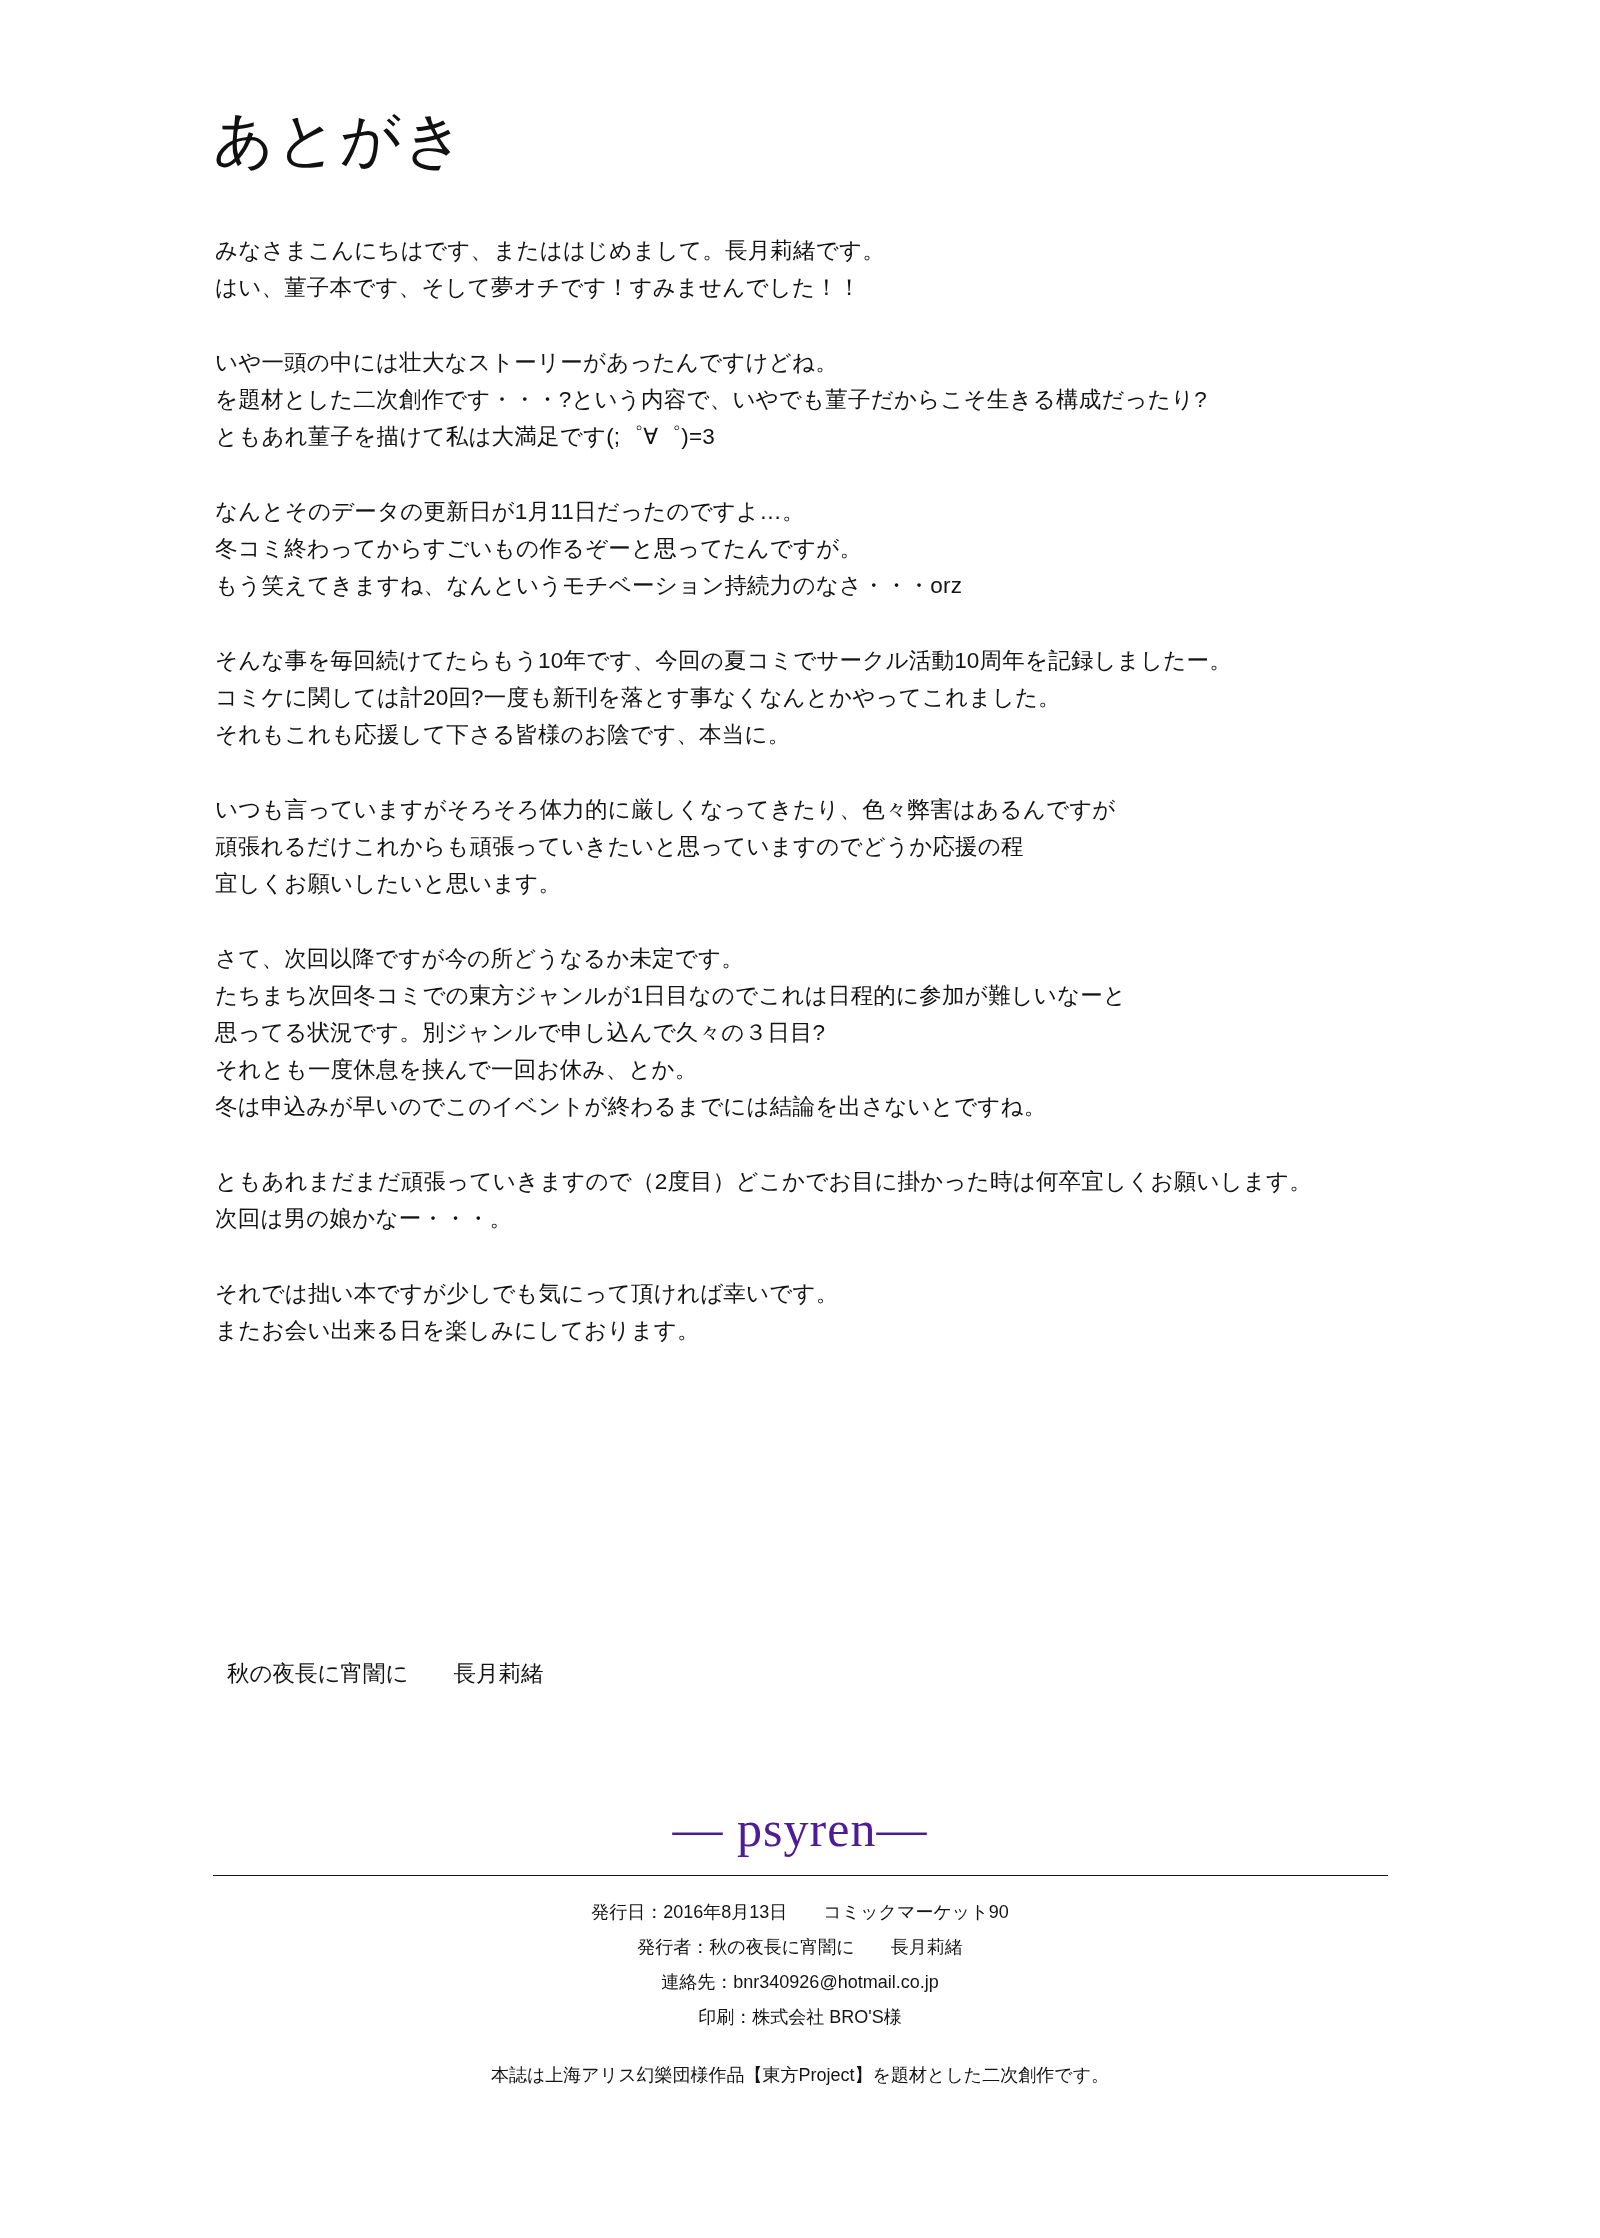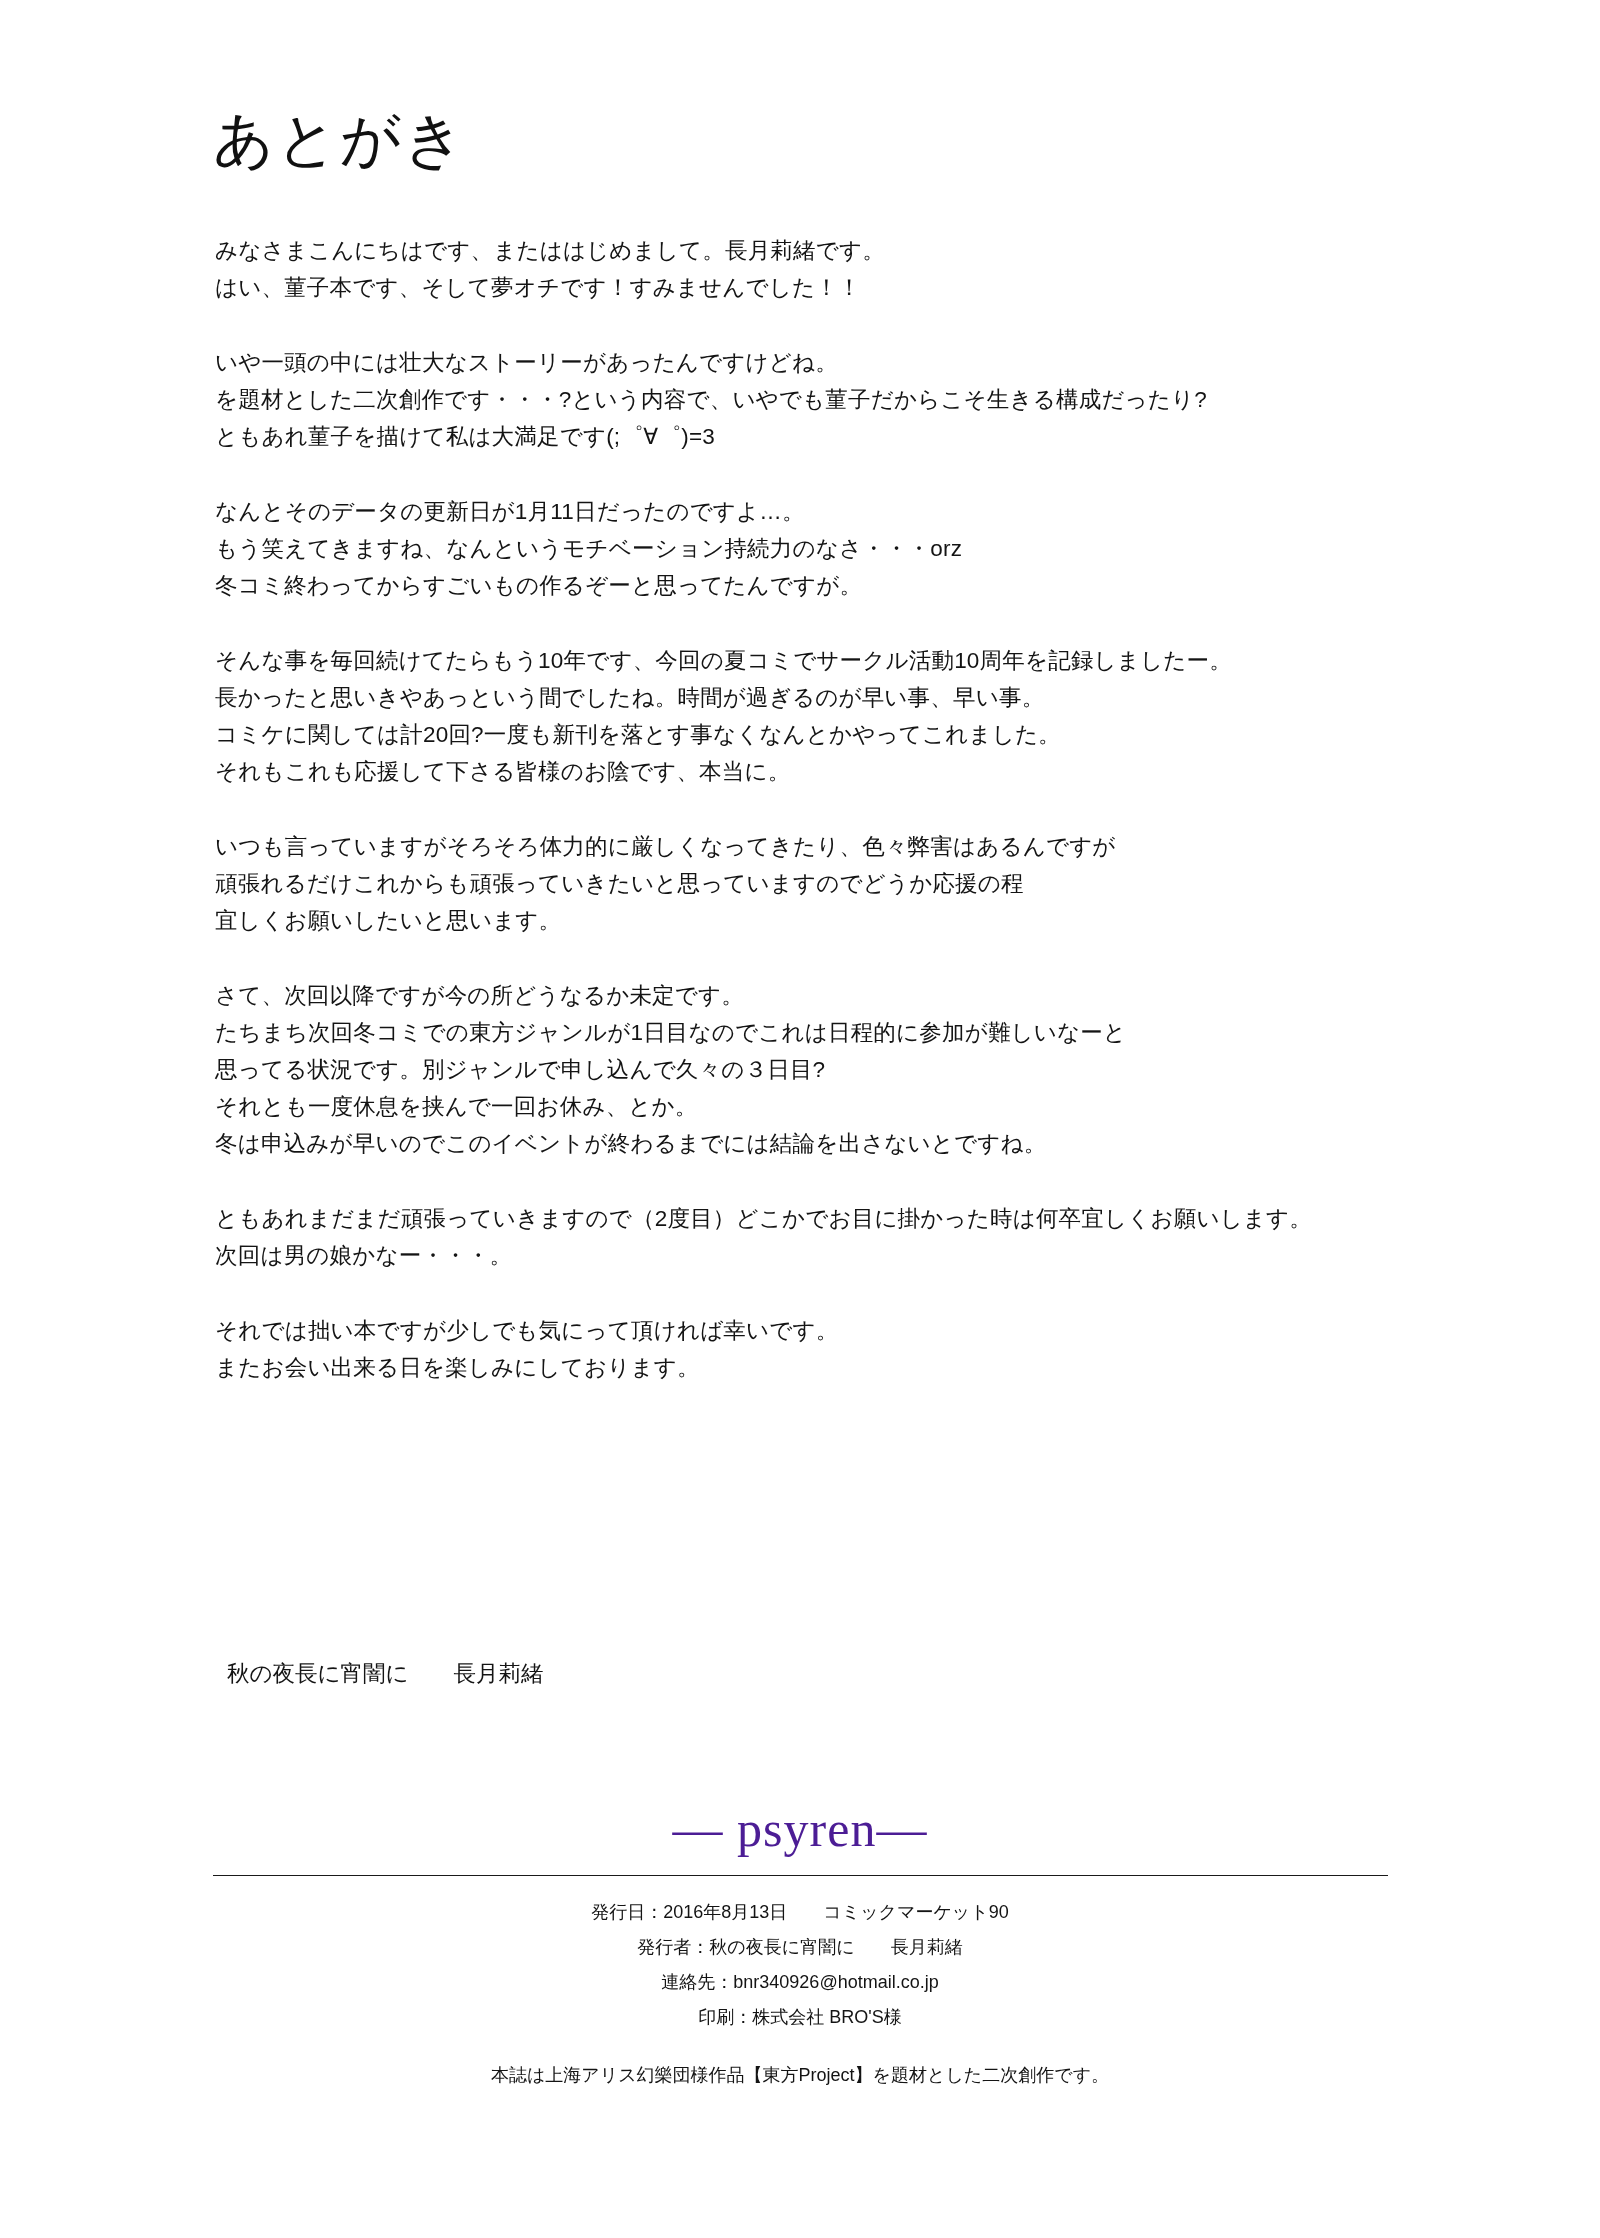--- a/index.html
+++ b/index.html
@@ -110,27 +110,26 @@
     </div>
 
     <div class="para">
       <div class="line">いや一頭の中には壮大なストーリーがあったんですけどね。</div>
       <div class="line">を題材とした二次創作です・・・?という内容で、いやでも菫子だからこそ生きる構成だったり?</div>
       <div class="line">ともあれ菫子を描けて私は大満足です(;゜∀゜)=3</div>
     </div>
 
     <div class="para">
       <div class="line">なんとそのデータの更新日が1月11日だったのですよ…。</div>
+      <div class="line">冬コミ終わってからすごいもの作るぞーと思ってたんですが。</div>
       <div class="line">もう笑えてきますね、なんというモチベーション持続力のなさ・・・orz</div>
-      <div class="line">冬コミ終わってからすごいもの作るぞーと思ってたんですが。</div>
     </div>
 
     <div class="para">
       <div class="line">そんな事を毎回続けてたらもう10年です、今回の夏コミでサークル活動10周年を記録しましたー。</div>
-      <div class="line">長かったと思いきやあっという間でしたね。時間が過ぎるのが早い事、早い事。</div>
       <div class="line">コミケに関しては計20回?一度も新刊を落とす事なくなんとかやってこれました。</div>
       <div class="line">それもこれも応援して下さる皆様のお陰です、本当に。</div>
     </div>
 
     <div class="para">
       <div class="line">いつも言っていますがそろそろ体力的に厳しくなってきたり、色々弊害はあるんですが</div>
       <div class="line">頑張れるだけこれからも頑張っていきたいと思っていますのでどうか応援の程</div>
       <div class="line">宜しくお願いしたいと思います。</div>
     </div>
 

